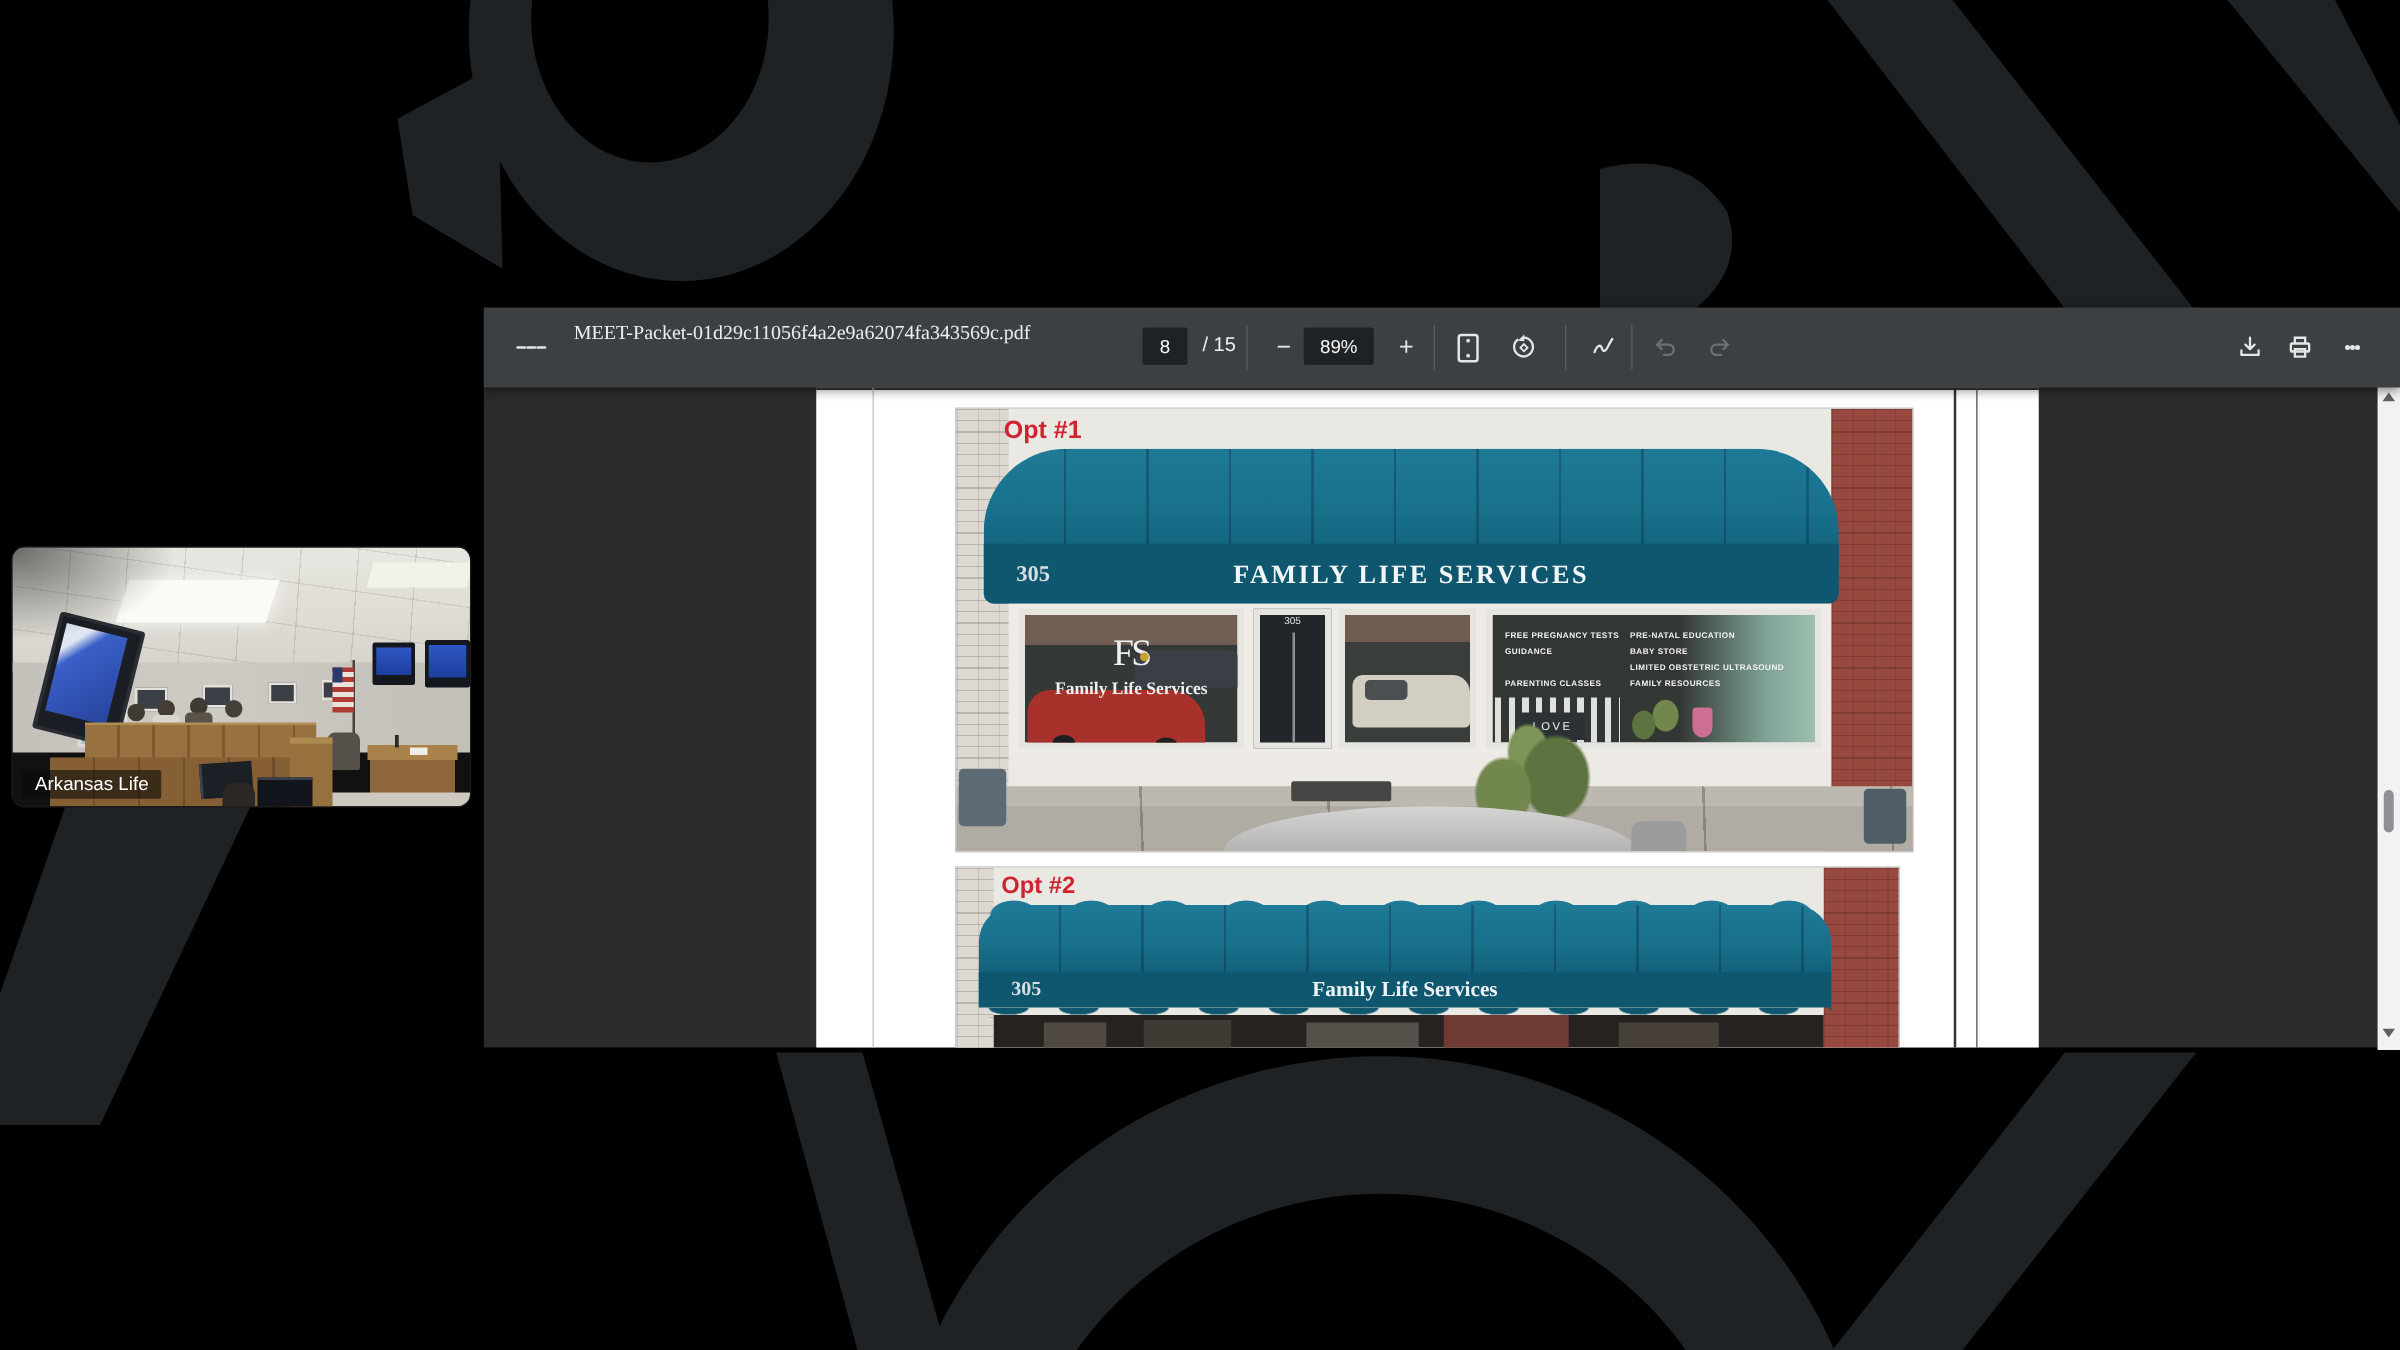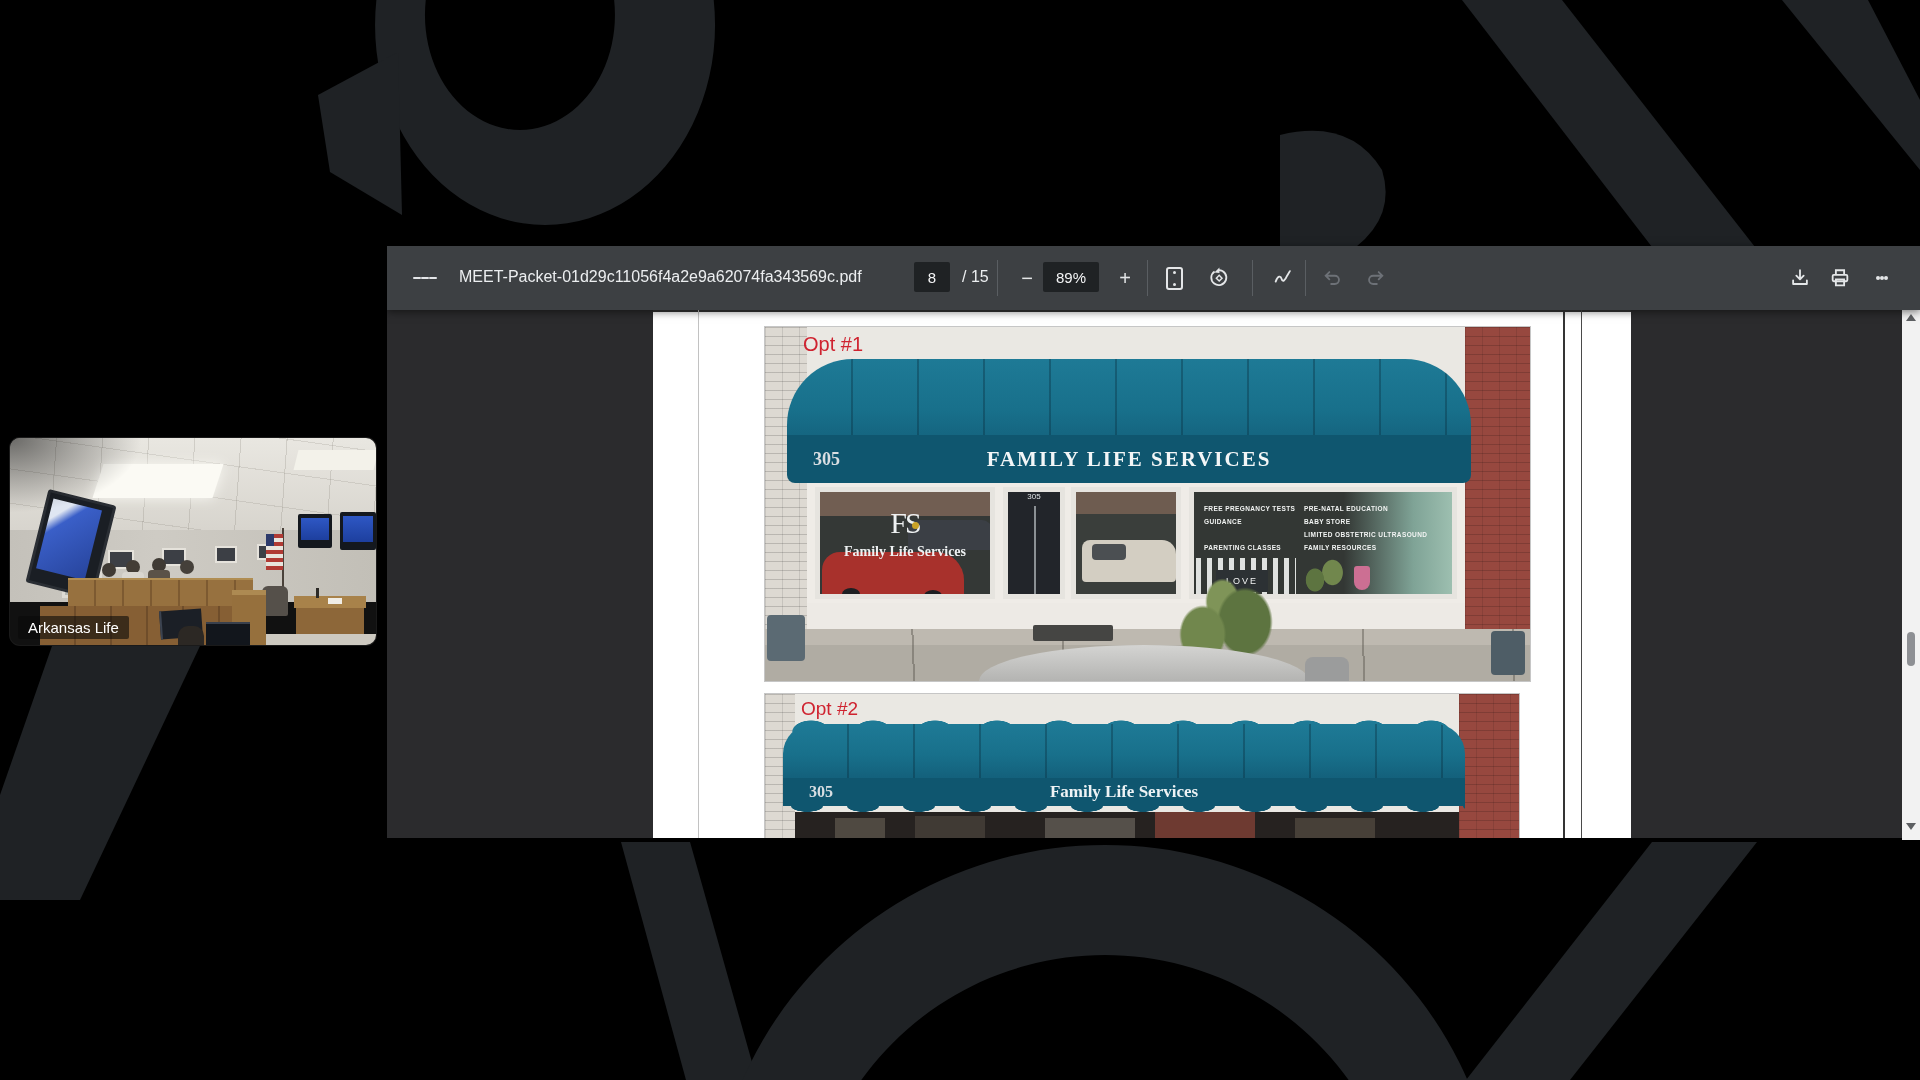--- a/index.html
+++ b/index.html
@@ -21,21 +21,21 @@
   .fitbox{width:13px;height:19px;border:2px solid #e4e6e8;border-radius:3px;position:relative;}
   .fitbox i{position:absolute;left:50%;margin-left:-1.5px;width:3px;height:3px;border-radius:50%;background:#e4e6e8;}
   .fitbox i.t{top:2px}.fitbox i.b{bottom:2px}
   .kebab i{display:block;width:4px;height:4px;border-radius:50%;background:#e4e6e8;margin:2px 0;}
   .pm{color:#e4e6e8;font-size:20px;line-height:20px;}
   
   #viewer{left:387px;top:310px;width:1515px;height:528px;background:#2b2b2d;overflow:hidden;}
   #pageband{left:266px;top:-4px;width:978px;height:540px;background:#fff;}
   .hairline{background:#343434;}
   .photo{outline:1px solid #c6c6c6;background:#eae8e3;overflow:hidden;}
-  .opt-label{font-weight:normal;font-size:20px;color:#cf2330;font-family:"Liberation Sans",sans-serif;}
+  .opt-label{font-weight:bold;font-size:20px;color:#cf2330;font-family:"Liberation Sans",sans-serif;}
   .brick{background:
      repeating-linear-gradient(180deg, rgba(0,0,0,.16) 0 1px, transparent 1px 9px),
      repeating-linear-gradient(90deg, rgba(0,0,0,.10) 0 1px, transparent 1px 17px);}
   .brick.white{background-color:#ddd9d2;}
   .brick.red{background-color:#a0524b;}
   .awn-body{background:
      repeating-linear-gradient(90deg, transparent 0 64px, rgba(8,42,58,.35) 64px 66px),
      linear-gradient(180deg,#1e7a96 0%,#18708b 55%,#135f7a 100%);}
   .awn-valance{background:#0f566f;display:flex;align-items:center;}
   .serif{font-family:"Liberation Serif",serif;}
@@ -75,21 +75,21 @@
       <path d="M1652,842 L1757,842 L1570,1080 L1466,1080 Z"></path>
     </g>
   </svg>
 
   <div class="abs" id="toolbar">
     <div class="tb-btn hamb" style="left:26px;">
         <i></i>
         <i></i>
         <i></i>
       </div>
-    <div class="abs tb-text" style="left:72px;top:22px;">MEET-Packet-01d29c11056f4a2e9a62074fa343569c.pdf</div>
+    <div class="abs tb-text" style="left:72px;top:12px;font-family:Liberation Serif, serif;">MEET-Packet-01d29c11056f4a2e9a62074fa343569c.pdf</div>
 
     <div class="tb-box" style="left:527px;width:36px;">8</div>
     <div class="abs tb-text" style="left:575px;top:22px;">/ 15</div>
 
     <div class="tb-sep" style="left:610px;"></div>
 
     <div class="tb-btn" style="left:628px;">
       <span class="pm">−</span>
       </div>
     <div class="tb-box" style="left:656px;width:56px;">89%</div>

